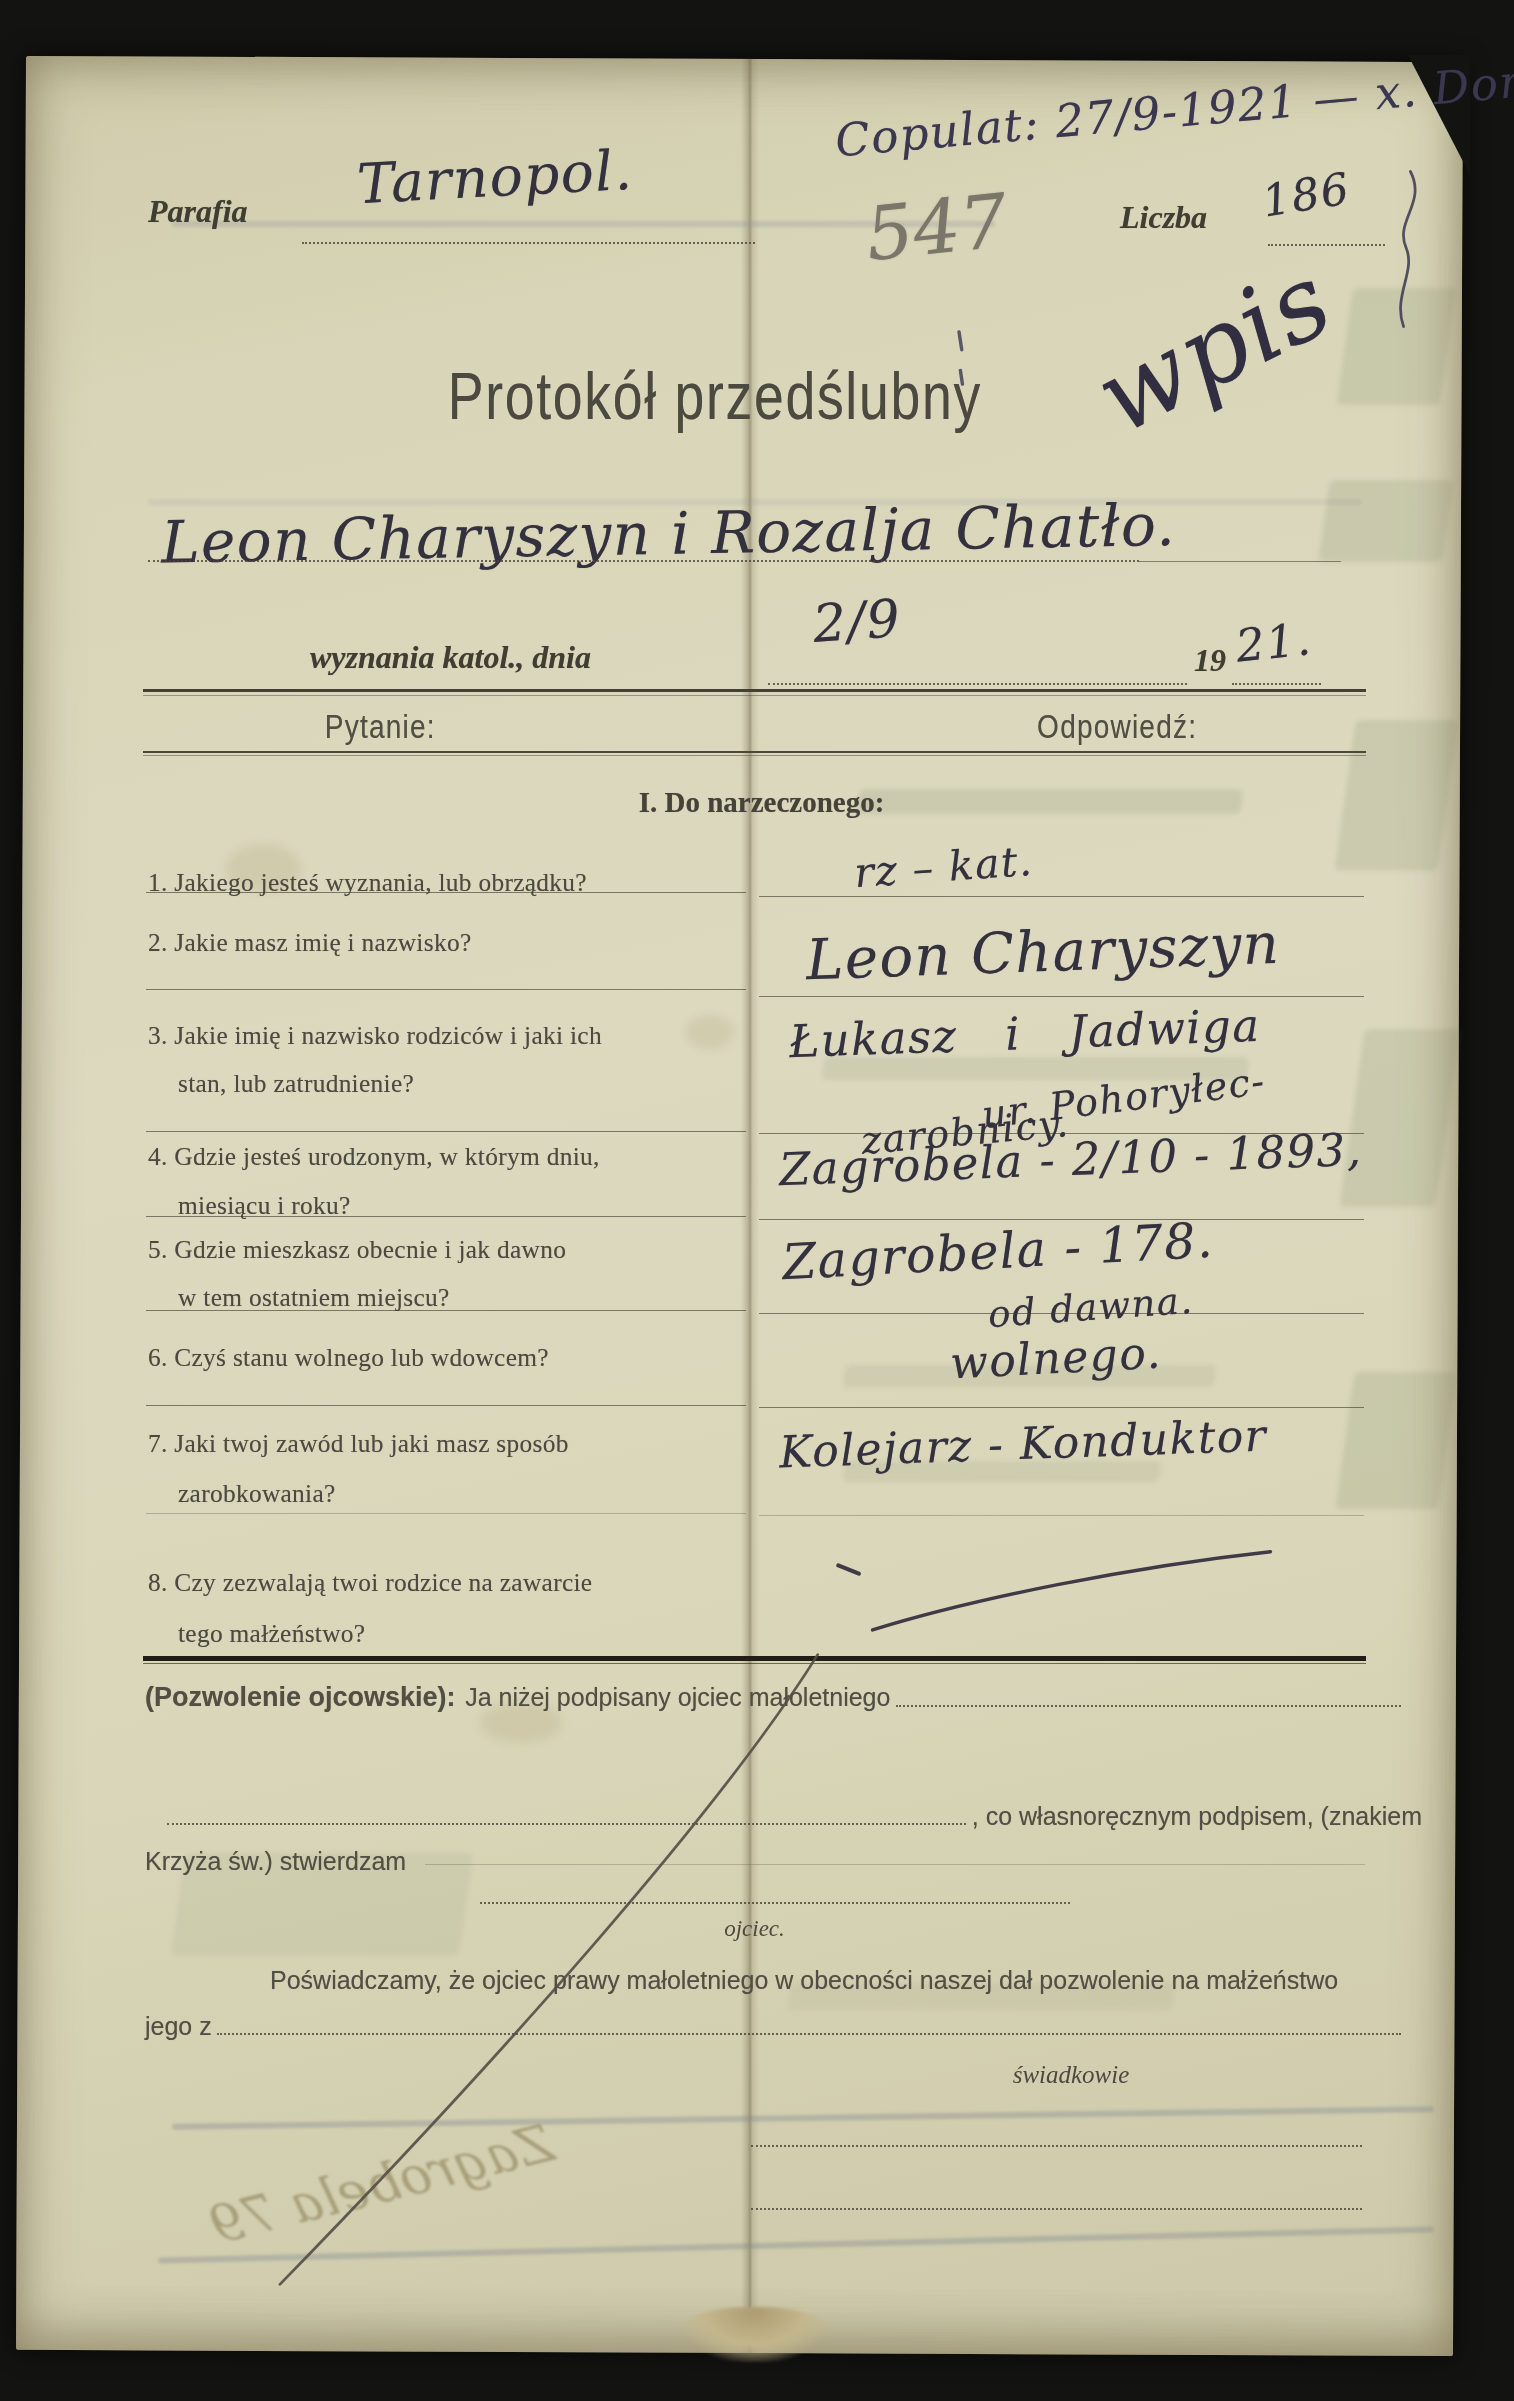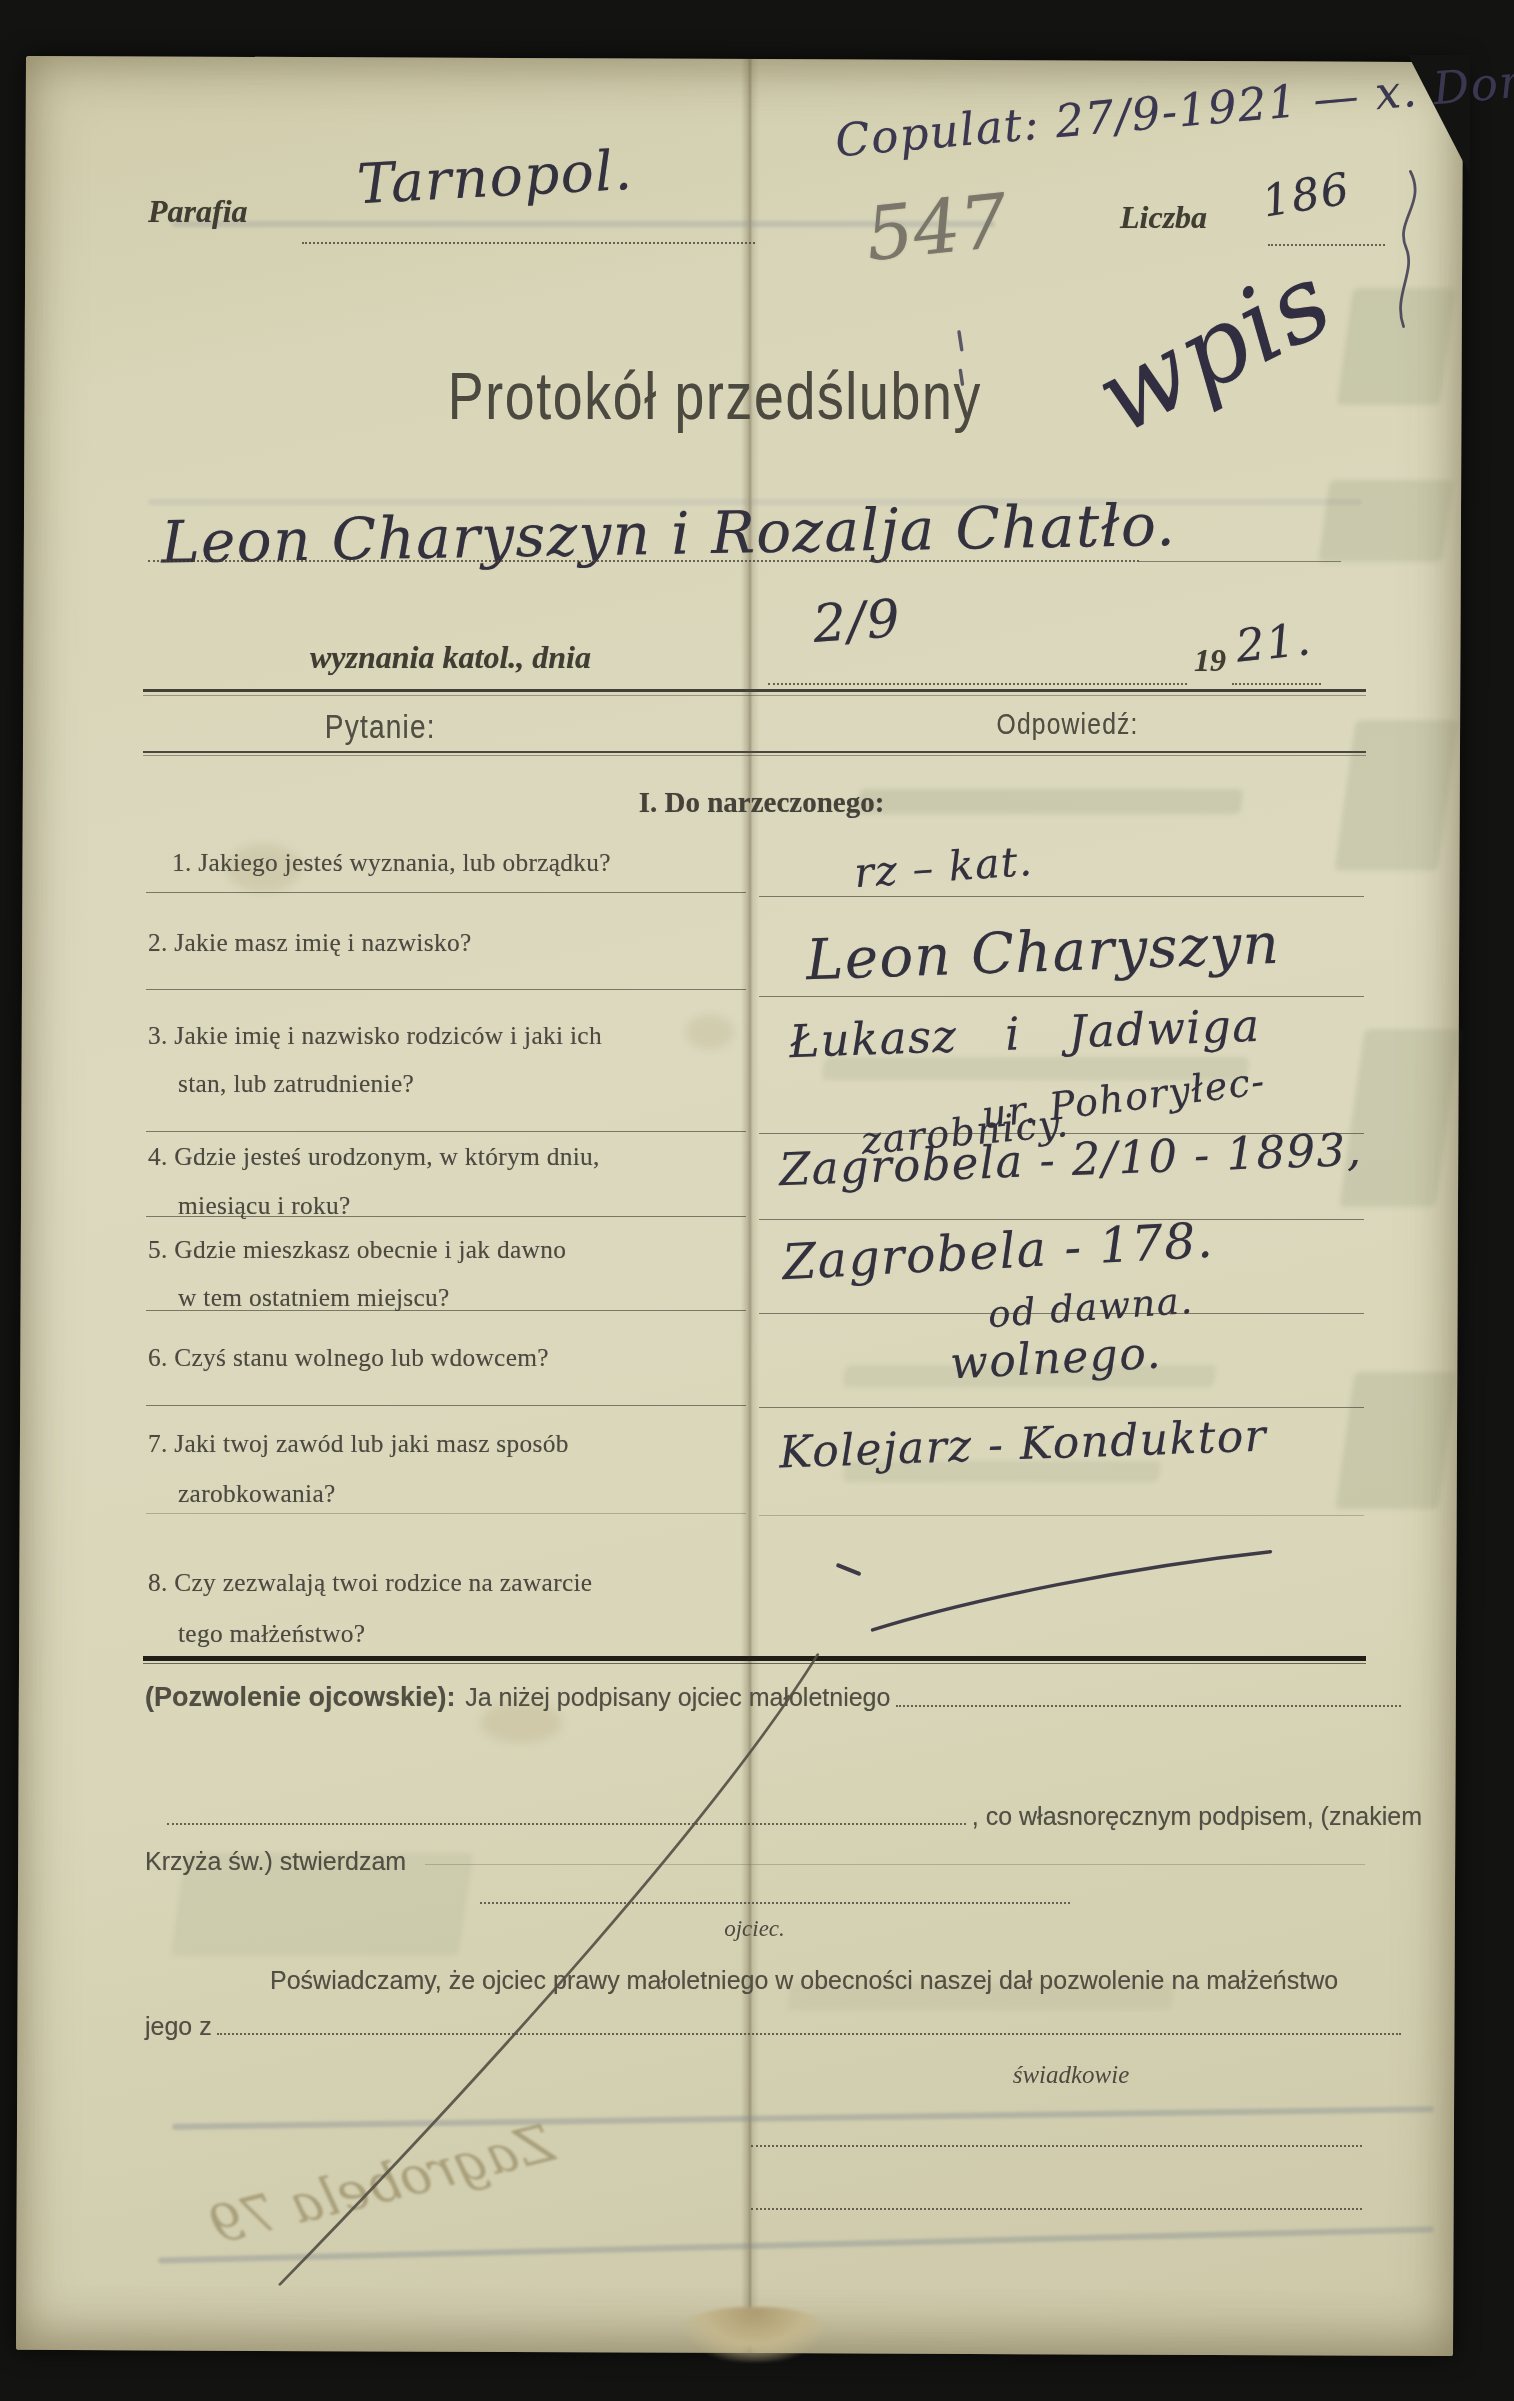--- a/index.html
+++ b/index.html
@@ -88,27 +88,27 @@
   <div class="abs pform" style="left:310px;top:639px;font-size:32px;">wyznania katol., dnia</div>
   <div class="abs hw" style="left:813px;top:591px;font-size:52px;transform:rotate(-4deg);">2/9</div>
   <div class="abs dotline" style="left:768px;top:683px;width:419px;"></div>
   <div class="abs pform" style="left:1194px;top:642px;font-size:32px;">19</div>
   <div class="abs hw" style="left:1236px;top:616px;font-size:45px;transform:rotate(-6deg);">21.</div>
   <div class="abs dotline" style="left:1232px;top:683px;width:89px;"></div>
 
   <div class="abs" style="left:143px;top:689px;width:1223px;height:3.4px;background:#434036;"></div>
   <div class="abs" style="left:143px;top:695px;width:1223px;height:1.4px;background:rgba(67,64,54,.45);"></div>
   <div class="abs sans" style="left:226px;top:708px;width:309px;text-align:center;font-size:33px;letter-spacing:1.4px;"><span class="cond">Pytanie:</span></div>
-  <div class="abs sans" style="left:913px;top:708px;width:309px;text-align:center;font-size:29px;letter-spacing:1.4px;"><span class="cond">Odpowiedź:</span></div>
+  <div class="abs sans" style="left:963px;top:708px;width:309px;text-align:center;font-size:33px;letter-spacing:1.4px;"><span class="cond">Odpowiedź:</span></div>
   <div class="abs" style="left:143px;top:751px;width:1223px;height:2.1px;background:#4a473d;"></div>
   <div class="abs" style="left:143px;top:755px;width:1223px;height:0.7px;background:rgba(74,71,61,.5);"></div>
 
   <div class="abs" style="left:576px;top:786px;width:371px;text-align:center;font-family:'Liberation Serif',serif;font-weight:bold;font-size:29px;color:#45423a;text-shadow:0 0 0.7px rgba(69,66,58,.5);">I. Do narzeczonego:</div>
 
-  <div class="abs q" style="left:148px;top:848px;margin-left:24px;">1. Jakiego jesteś wyznania, lub obrządku?</div>
+  <div class="abs q" style="left:148px;top:868px;">1. Jakiego jesteś wyznania, lub obrządku?</div>
   <div class="abs hw" style="left:854px;top:843px;font-size:41px;transform:rotate(-4deg);">rz – kat.</div>
   <div class="abs sep" style="left:146px;top:892px;width:600px;"></div>
   <div class="abs sep" style="left:759px;top:896px;width:605px;"></div>
 
   <div class="abs q" style="left:148px;top:928px;">2. Jakie masz imię i nazwisko?</div>
   <div class="abs hw" style="left:806px;top:919px;font-size:56px;transform:rotate(-2deg);">Leon Charyszyn</div>
   <div class="abs sep" style="left:146px;top:989px;width:600px;"></div>
   <div class="abs sep" style="left:759px;top:996px;width:605px;"></div>
 
   <div class="abs q" style="left:148px;top:1021px;">3. Jakie imię i nazwisko rodziców i jaki ich</div>

